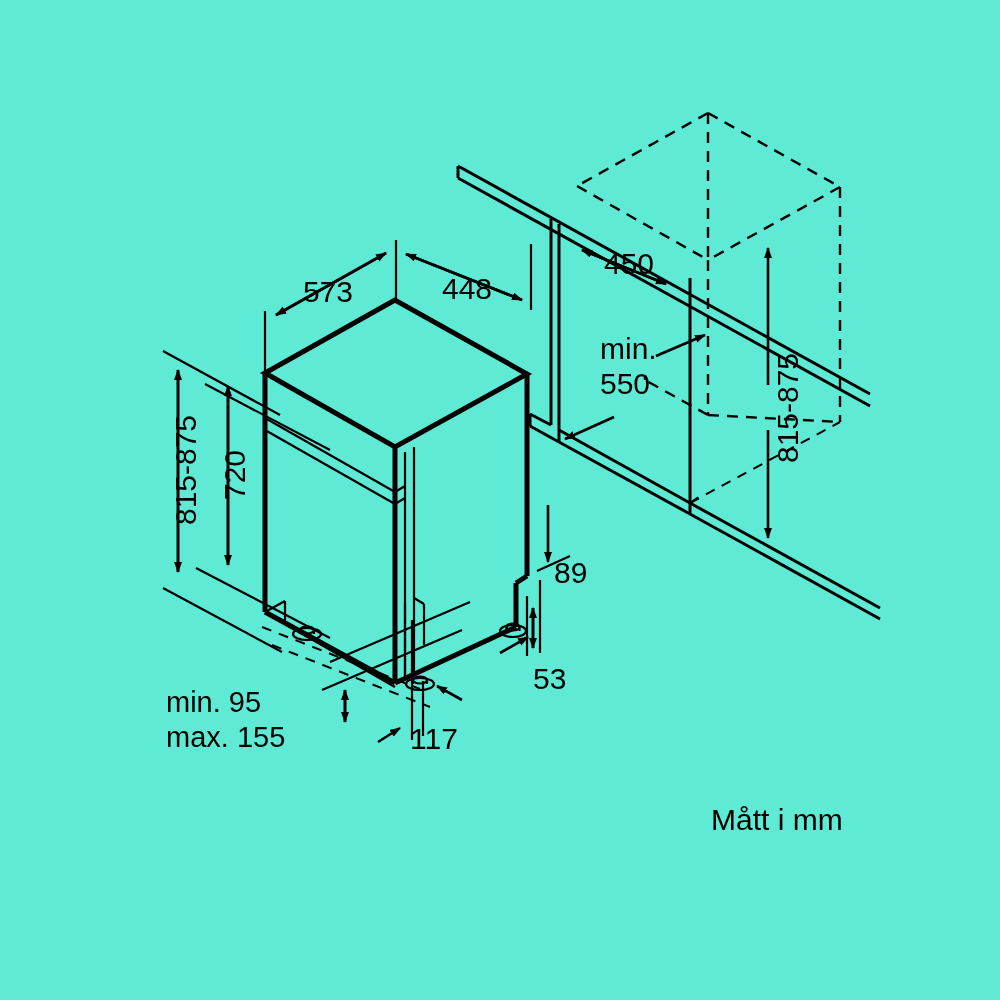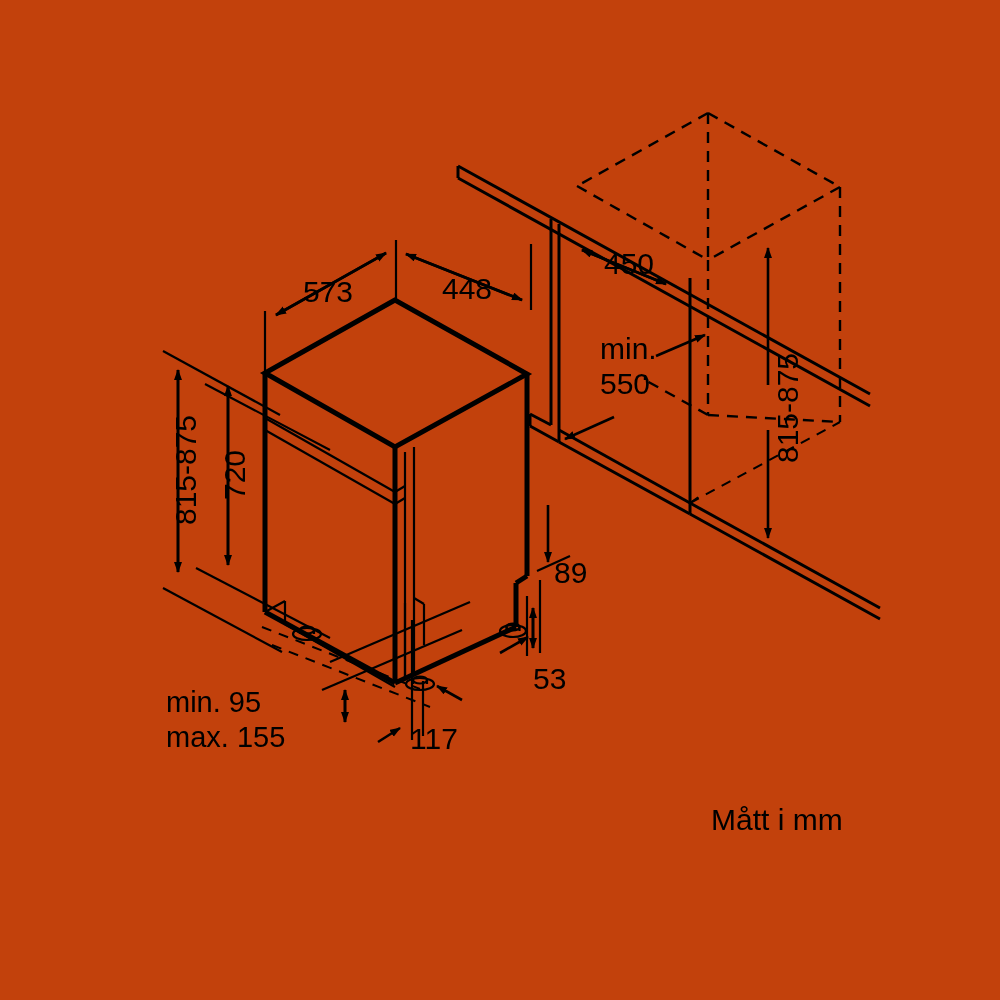--- a/index.html
+++ b/index.html
@@ -11,21 +11,21 @@
   body {
     width: 1000px;
     height: 1000px;
     font-family: "Liberation Sans", sans-serif;
     overflow: hidden;
   }
   #sheet {
     position: relative;
     width: 1000px;
     height: 1000px;
-    background: #c2410c;
+    background: #5eead4;
   }
   svg#drawing {
     position: absolute;
     left: 0;
     top: 0;
     width: 1000px;
     height: 1000px;
     display: block;
   }
   .dim-text {

